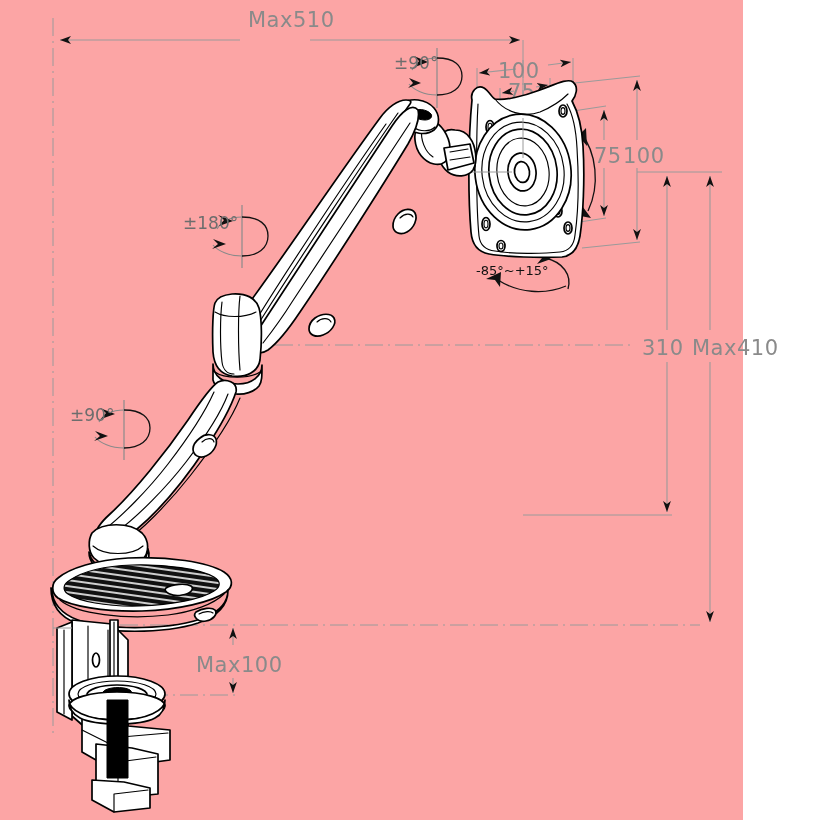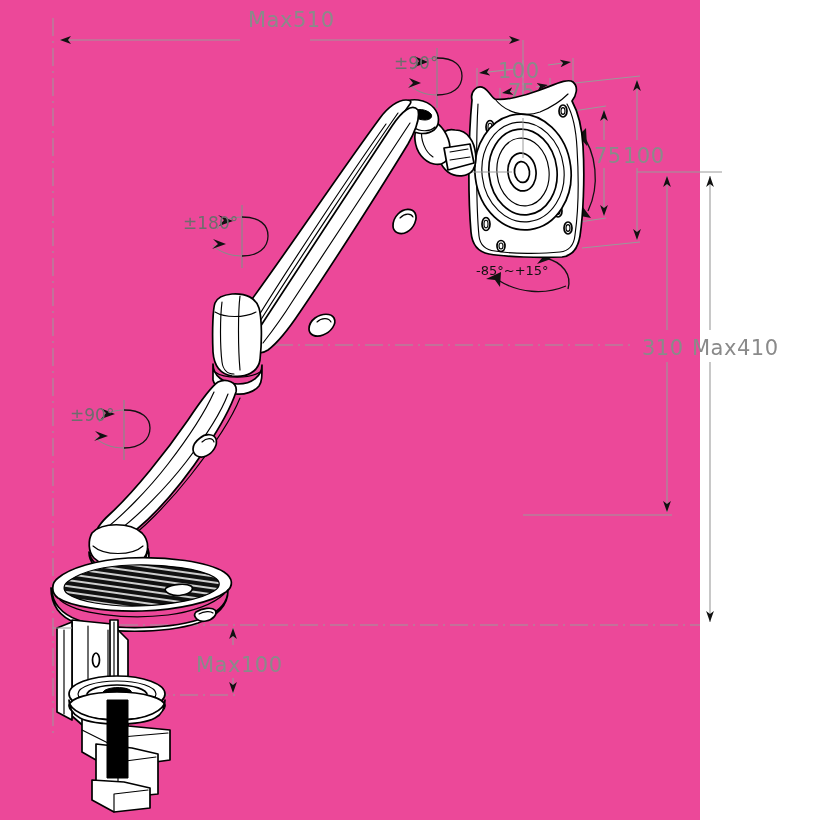--- a/index.html
+++ b/index.html
@@ -1,18 +1,18 @@
 <!DOCTYPE html>
 <html><head>
 <meta charset="utf-8">
 <style>
   html,body{margin:0;padding:0;background:#ffffff;}
   body{width:820px;height:820px;overflow:hidden;
        font-family:"DejaVu Sans","Liberation Sans",sans-serif;}
-  #stage{position:relative;width:700px;height:820px;background:#ec4899;}
+  #stage{position:relative;width:700px;height:820px;background:#fca5a5;padding-left:43px;}
   #stage svg{position:absolute;top:0;left:0;}
   .dimtext{font-family:"DejaVu Sans","Liberation Sans",sans-serif;
            fill:#8a8a8a;font-size:21px;letter-spacing:0.5px;}
   .rottext{font-family:"DejaVu Sans","Liberation Sans",sans-serif;
            fill:#6d6d6d;font-size:17px;}
   .rottext-dark{font-family:"DejaVu Sans","Liberation Sans",sans-serif;
            fill:#111;font-size:13px;}
   .rottext-360{font-family:"DejaVu Sans","Liberation Sans",sans-serif;
            fill:#7a7a7a;font-size:15px;}
   .dl{stroke:#9a9a9a;stroke-width:1.1;fill:none;}

